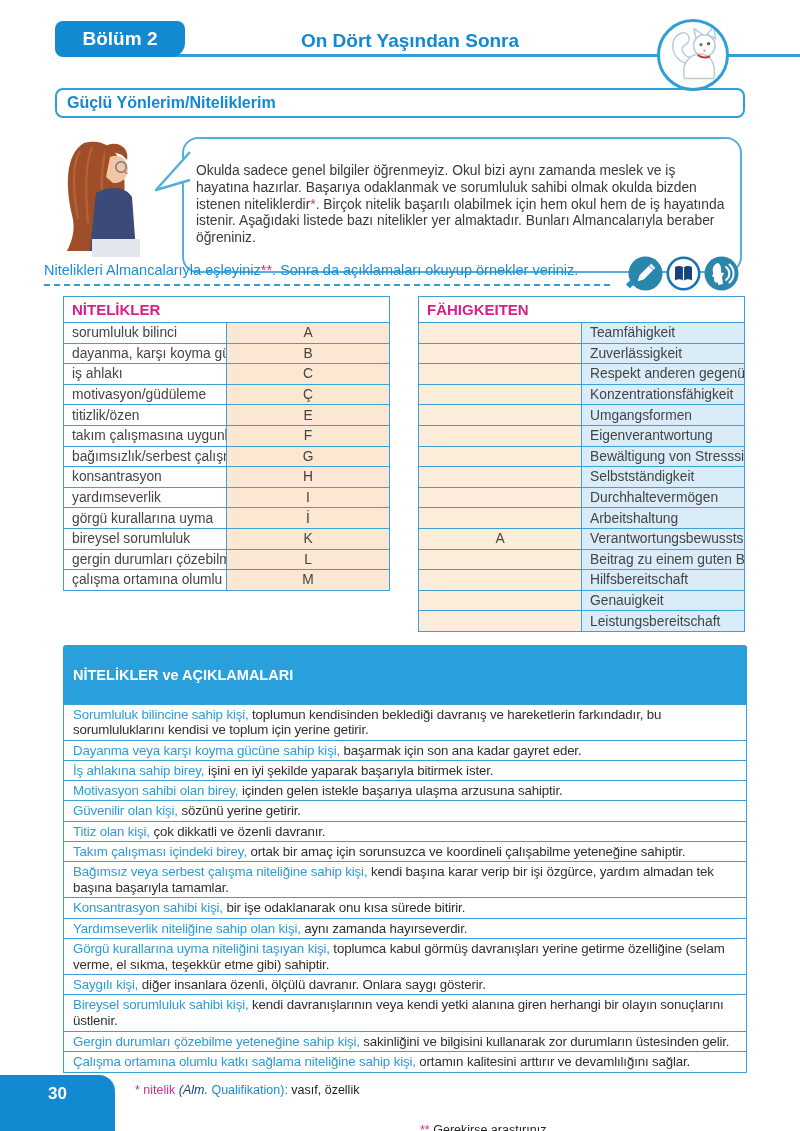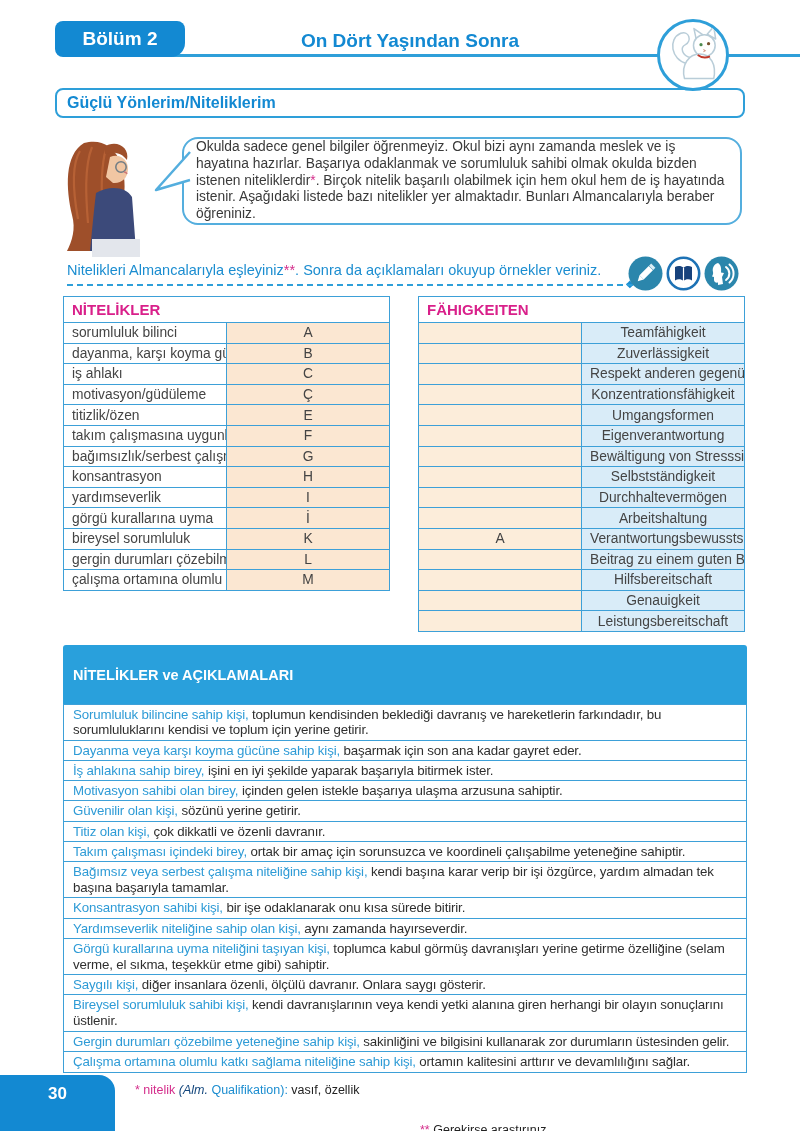--- a/index.html
+++ b/index.html
@@ -18,42 +18,42 @@
     background:#fff; border:3px solid #2e9fd9; border-radius:50%; z-index:3; overflow:hidden; }
 
   .section-box { position:absolute; left:55px; top:88px; width:690px; height:30px;
     border:2px solid #2e9fd9; border-radius:8px; background:#fff; z-index:2; }
   .section-box span { display:block; padding:4px 0 0 10px; color:#1389d2; font-size:16px; font-weight:bold; }
 
   
   .girl { position:absolute; left:50px; top:127px; width:132px; height:130px; }
   .bubble { position:absolute; left:182px; top:137px; width:560px;
     border:2px solid #54aede; border-radius:16px; background:#fff;
-    padding:0 12px; font-size:13.8px; line-height:16.8px; color:#3a3a3a; z-index:2; }
+    padding:24px 12px; font-size:13.8px; line-height:16.8px; color:#3a3a3a; z-index:2; }
   .bubble-tail { position:absolute; left:150px; top:148px; width:42px; height:62px; z-index:3; }
   .magenta { color:#d42d8b; }
 
   
-  .instruction { position:absolute; left:67px; top:262px; width:566px;
+  .instruction { position:absolute; left:44px; top:262px; width:566px;
     font-size:14.5px; color:#1b8dd0; border-bottom:2px dashed #2e9fd9; padding-bottom:6px; z-index:2; }
   .instr-diamond { position:absolute; left:626px; top:278px; color:#1b8dd0; font-size:10px; }
   .activity-icons { position:absolute; left:628px; top:256px; display:flex; gap:3px; z-index:2; }
   .activity-icons svg { display:block; }
 
   
   table.match { position:absolute; top:296px; border-collapse:collapse; table-layout:fixed; background:#fff; }
   #left-table  { left:63px;  width:327px; }
   #right-table { left:418px; width:327px; }
   table.match th { border:1.5px solid #3da0d8; background:#fff; color:#d9208a;
     font-size:15px; font-weight:bold; text-align:left; padding:4px 8px; height:16px; }
   table.match td { border:1.5px solid #3da0d8; font-size:13.8px; color:#444;
     padding:1px 8px; height:20.6px; white-space:nowrap; overflow:hidden; }
   td.cell-letter { width:38px; text-align:center; background:#fbe7d2; padding:1px 2px; }
   td.cell-letter.answer { background:#fcedda; }
-  td.cell-label.de { background:#d9ecf8;text-align:center; }
+  td.cell-label.de { background:#d9ecf8; }
 
   
   .exp-wrap { position:absolute; left:63px; top:645px; width:684px; z-index:2; }
   .exp-header { background:#29a0dc; color:#fff; font-weight:bold; font-size:14.5px;
     padding:22px 10px; border-radius:3px 3px 0 0; }
   .exp-row { border:1.5px solid #3da0d8; margin-top:-1.5px; padding:2px 9px;
     font-size:13.3px; line-height:15.8px; color:#2f2f2f; letter-spacing:-0.15px; background:#fff; }
   .exp-lead { color:#2e9bd6; }
 
   

